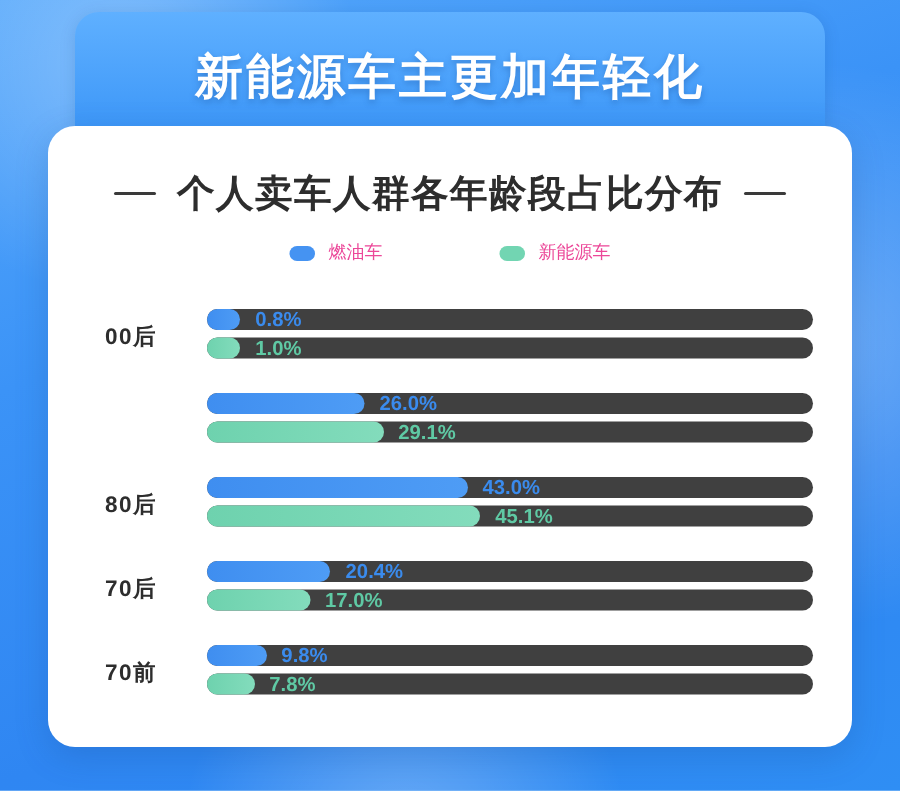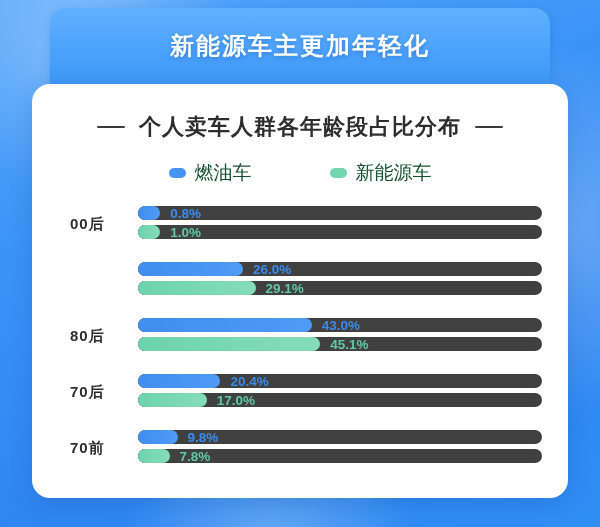--- a/index.html
+++ b/index.html
@@ -41,21 +41,21 @@
     background: linear-gradient(180deg, #5fb0ff 0%, #3d97f8 100%);
     box-shadow: 0 2px 10px rgba(20,70,140,0.18);
   }
   .banner-title {
     position: absolute;
     left: 0;
     right: 0;
     top: 22px;
     text-align: center;
     color: #ffffff;
-    font-size: 24px;
+    font-size: 32px;
     font-weight: bold;
     letter-spacing: 2px;
     text-shadow: 0 2px 4px rgba(30,90,170,0.45);
   }
 
   
   .card {
     position: absolute;
     left: 32px;
     top: 84px;
@@ -77,21 +77,21 @@
     gap: 14px;
   }
   .rule {
     width: 28px;
     height: 2px;
     background: #3a3a3a;
     border-radius: 1px;
   }
   .subtitle {
     color: #2d2d2d;
-    font-size: 22px;
+    font-size: 25px;
     font-weight: bold;
     letter-spacing: 1px;
   }
 
   
   .legend {
     position: absolute;
     top: 76px;
     left: 0;
     right: 0;
@@ -103,22 +103,22 @@
     display: flex;
     align-items: center;
     gap: 9px;
   }
   .legend-swatch {
     width: 17px;
     height: 10px;
     border-radius: 5px;
   }
   .legend-label {
-    font-size: 19px;
-    color: #14532d;
+    font-size: 12px;
+    color: #ec4899;
   }
 
   
   .chart {
     position: absolute;
     left: 0;
     top: 112px;
     right: 0;
     bottom: 10px;
   }

